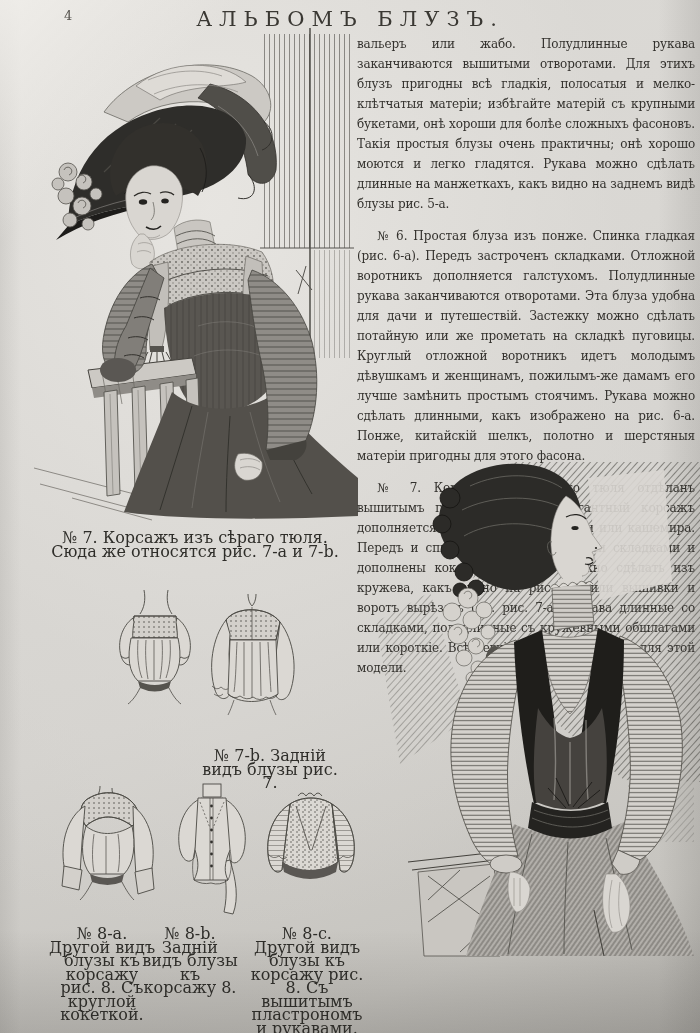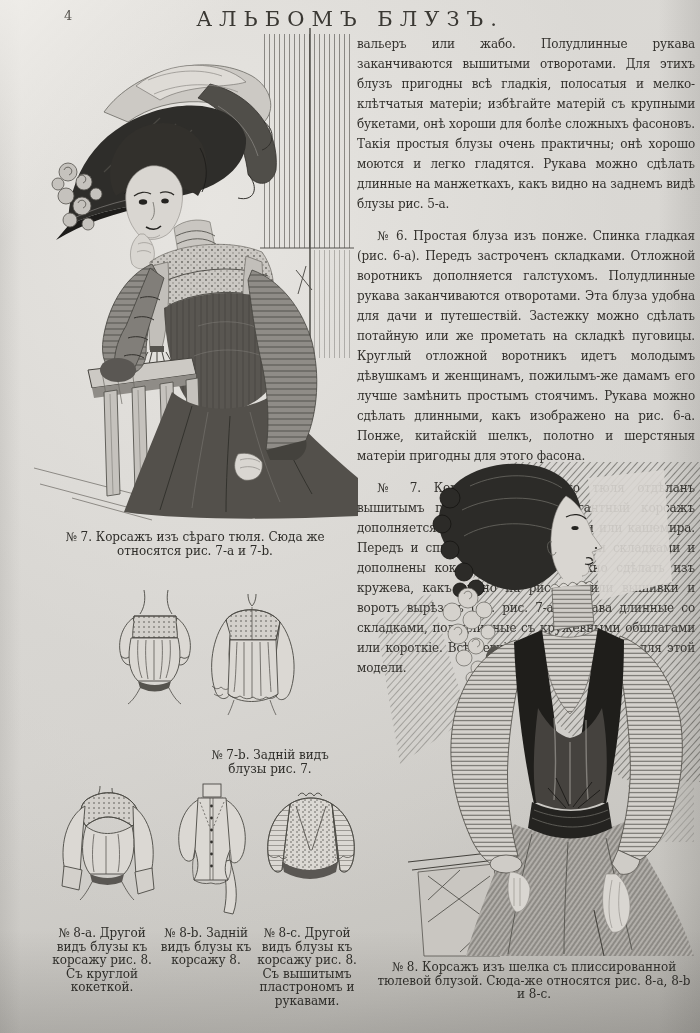--- a/index.html
+++ b/index.html
@@ -17,21 +17,21 @@
       linear-gradient(to bottom, rgba(0,0,0,0) 90%, rgba(74,72,68,.22) 100%),
       linear-gradient(to right, rgba(0,0,0,0) 94%, rgba(74,72,68,.14) 100%),
       linear-gradient(to left, rgba(0,0,0,0) 97%, rgba(74,72,68,.10) 100%);
   }
   .pgnum{position:absolute;left:64px;top:8px;font-size:13px;color:#55534e;}
   .title{position:absolute;left:0;right:0;top:7px;text-align:center;font-size:21px;letter-spacing:7px;color:#3a3833;}
   .col{position:absolute;left:357px;top:34px;width:338px;font-size:12px;line-height:20px;text-align:justify;letter-spacing:-0.15px;}
   .col p{margin:0 0 12px 0;}
   .col p.ind{text-indent:20px;}
   .col b{font-weight:normal;letter-spacing:0;}
-  .cap{position:absolute;text-align:center;font-size:12px;line-height:13.5px;color:#2e2d29;}
+  .cap{position:absolute;text-align:center;font-size:16px;line-height:13.5px;color:#2e2d29;}
   .ill{position:absolute;}
   .ill svg{display:block;width:100%;height:100%;}
 </style>
 </head>
 <body>
 
 <div class="page">
 
   <div class="pgnum">4</div>
   <div class="title">АЛЬБОМЪ БЛУЗЪ.</div>
@@ -297,21 +297,21 @@
       <path d="M34 16 C18 26 10 46 12 66 C13 80 20 88 26 82 L30 48 Z" fill="url(#eH)" opacity="0.8"></path>
       <path d="M76 16 C92 26 100 46 98 66 C97 80 90 88 84 82 L80 48 Z" fill="#dbd8d3"></path>
       <path d="M76 16 C92 26 100 46 98 66 C97 80 90 88 84 82 L80 48 Z" fill="url(#eH)" opacity="0.8"></path>
       <path d="M12 66 q5 6 11 2 q4 5 8 1 M98 66 q-5 6 -11 2 q-4 5 -8 1" stroke-width="0.7"></path>
       <path d="M26 74 Q54 90 82 74 L80 84 Q54 98 28 84 Z" fill="#5a5753" stroke="none"></path>
     </g>
   </svg>
   </div>
 
   <div class="cap" style="left:48px;top:927px;width:108px;">№ 8-а. Другой видъ блузы къ корсажу рис. 8. Съ круглой кокеткой.</div>
-  <div class="cap" style="left:158px;top:927px;width:96px;">№ 8-b. Задній видъ блузы къ корсажу 8.</div>
+  <div class="cap" style="left:142px;top:927px;width:96px;">№ 8-b. Задній видъ блузы къ корсажу 8.</div>
   <div class="cap" style="left:250px;top:927px;width:114px;">№ 8-с. Другой видъ блузы къ корсажу рис. 8. Съ вышитымъ пластрономъ и рукавами.</div>
 
   <div class="ill" style="left:372px;top:462px;width:330px;height:496px;">
   <svg viewBox="0 0 330 496">
     <defs>
       <pattern id="fD" width="5" height="5" patternUnits="userSpaceOnUse" patternTransform="rotate(-48)">
             <path d="M0 2.5 H5" stroke="#56544f" stroke-width="0.8"></path>
           </pattern>
       <pattern id="fD2" width="4" height="4" patternUnits="userSpaceOnUse" patternTransform="rotate(-55)">
             <path d="M0 2 H4" stroke="#4a4843" stroke-width="0.8"></path>
@@ -414,15 +414,14 @@
       <path d="M252 178 L226 166 C216 224 208 282 202 328 L234 342 C246 288 252 230 252 178 Z" fill="#1f1e1b"></path>
       <path d="M166 246 C176 264 188 274 198 276 C210 274 222 262 230 246 C236 278 236 312 232 340 C210 350 188 350 164 340 C160 312 162 278 166 246 Z" fill="#45423e"></path>
       <path d="M182 256 C184 286 184 314 182 338 M198 280 C198 306 198 326 198 342 M214 258 C214 288 214 314 216 338" stroke="#9b9893" stroke-width="1.4" fill="none" opacity="0.7"></path>
       <path d="M176 326 L194 346 M184 316 L197 344 M220 320 L201 345 M228 328 L206 346" stroke="#151412" stroke-width="0.8" fill="none"></path>
       <path d="M160 340 C184 352 214 352 236 340 L240 366 C212 380 186 380 156 366 Z" fill="#242320"></path>
       <path d="M162 348 C188 358 212 358 236 348 M160 356 C188 368 214 368 238 356" stroke="#6b6963" stroke-width="0.8" fill="none"></path>
     </g>
   </svg>
   </div>
 
-  <div class="cap" style="left:372px;top:961px;width:324px;">№ 8. Корсажъ изъ шелка съ плиссированной тюлевой блузой. Сюда-же относятся рис. 8-а, 8-b и 8-с.</div>
 
 </div>
 
 </body></html>

